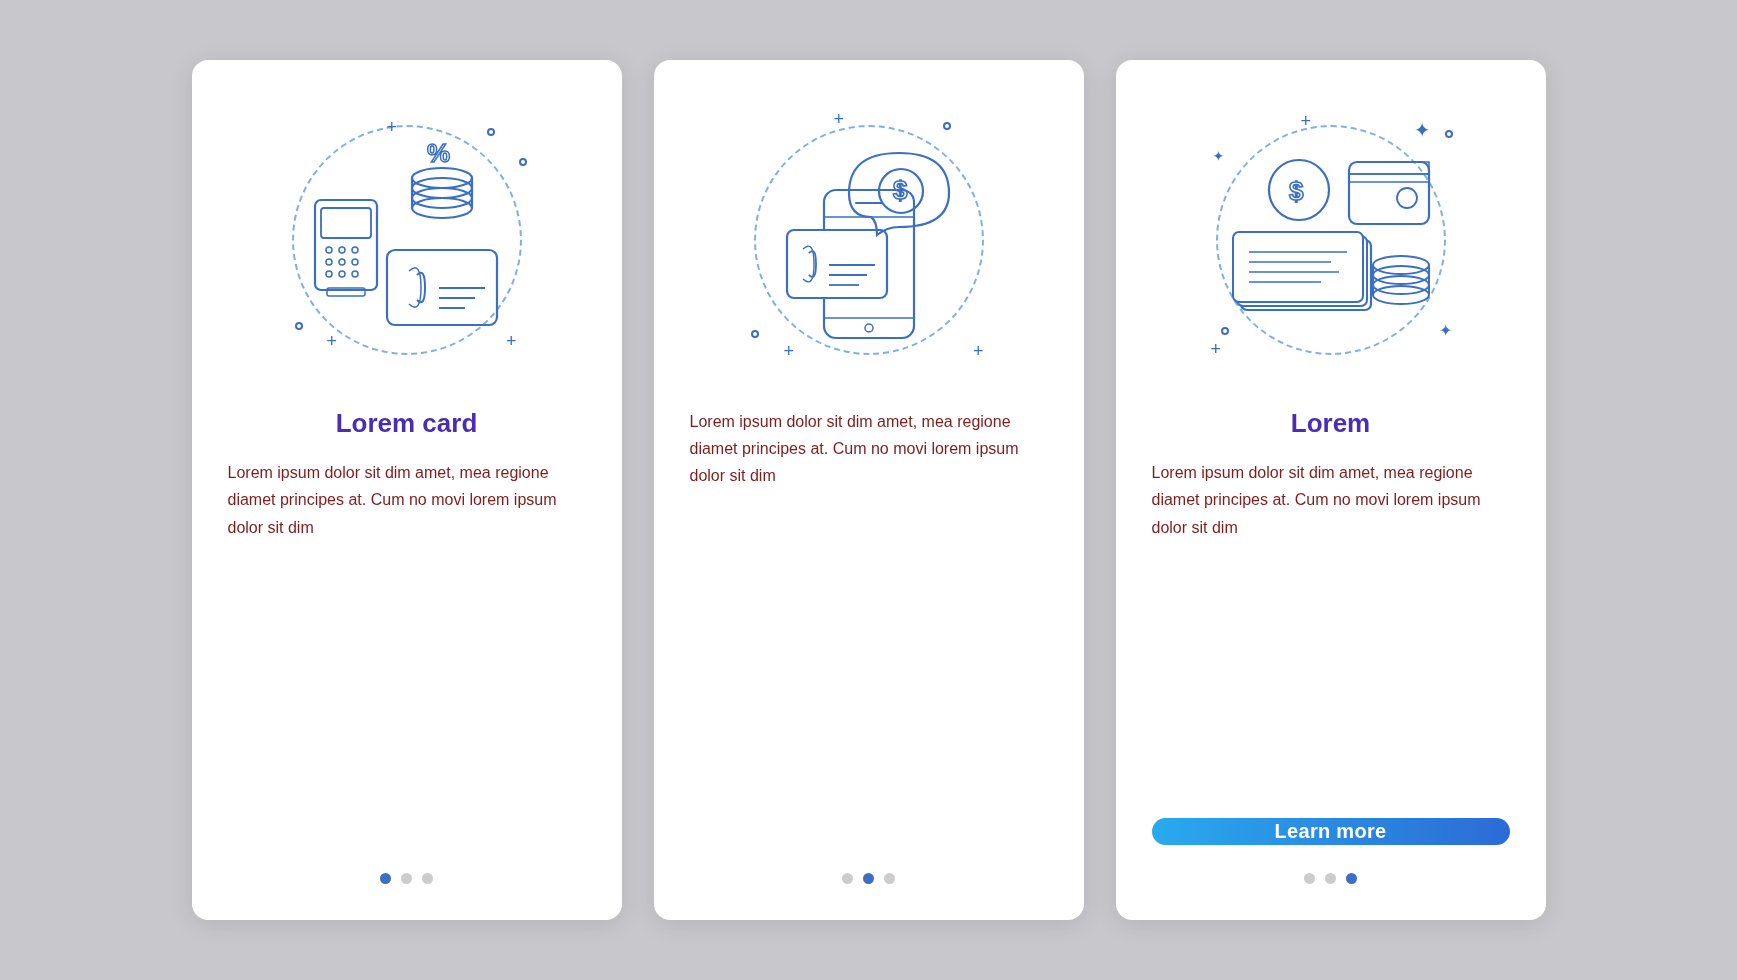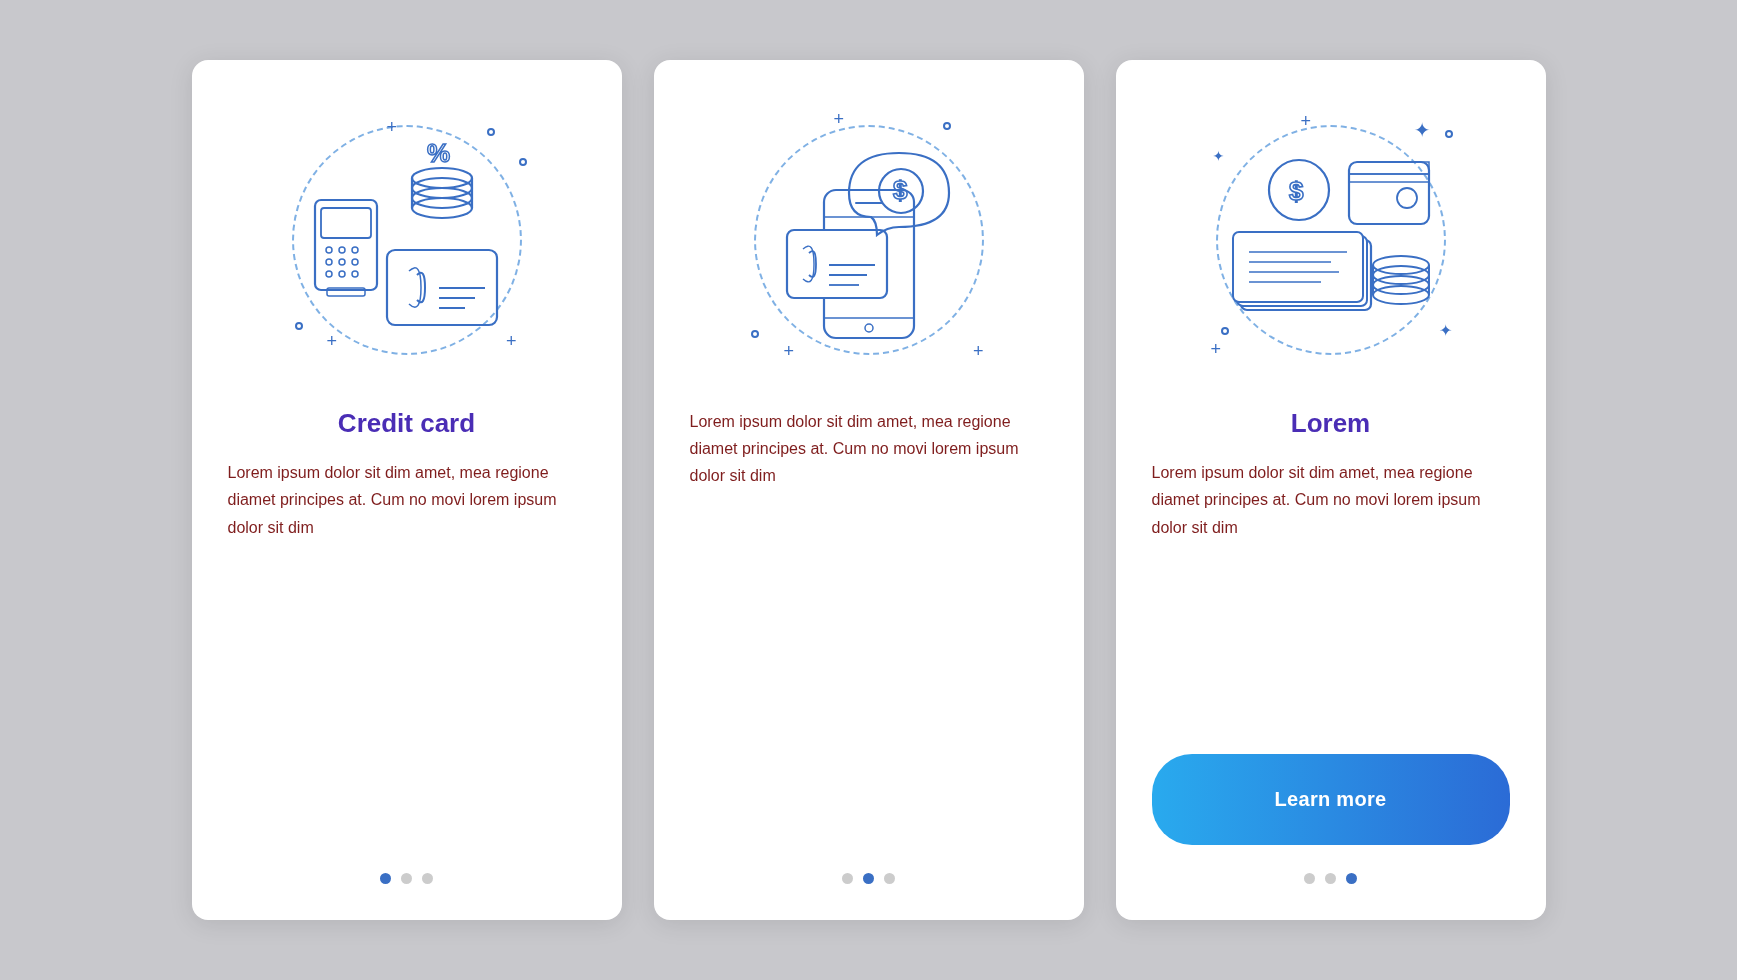--- a/index.html
+++ b/index.html
@@ -118,21 +118,21 @@
     }
 
     .learn-more-btn {
       display: block;
       background: linear-gradient(90deg, #29aaee, #2b6bd6);
       color: #fff;
       font-size: 20px;
       font-weight: 600;
       border: none;
       border-radius: 40px;
-      padding: 34px 0;
+      padding: 2px 0;
       width: 100%;
       text-align: center;
       cursor: pointer;
       margin-top: 12px;
       letter-spacing: 0.3px;
     }
 
     
     .sparkle {
       position: absolute;
@@ -186,21 +186,21 @@
 
         <path d="M130 135 Q138 127 138 147.5 Q138 168 130 160" fill="none" stroke="#3a6fc4" stroke-width="2"></path>
         <path d="M122 131 Q134 120 134 147.5 Q134 175 122 164" fill="none" stroke="#3a6fc4" stroke-width="1.5"></path>
 
         <line x1="152" y1="148" x2="198" y2="148" stroke="#3a6fc4" stroke-width="2"></line>
         <line x1="152" y1="158" x2="188" y2="158" stroke="#3a6fc4" stroke-width="2"></line>
         <line x1="152" y1="168" x2="178" y2="168" stroke="#3a6fc4" stroke-width="2"></line>
       </svg>
     </div>
 
-    <h2 class="card-title">Credit card</h2>
+    <h2 class="card-title">Lorem card</h2>
     <p class="card-body">Lorem ipsum dolor sit dim amet, mea regione diamet principes at. Cum no movi lorem ipsum dolor sit dim</p>
 
     <div class="dots-row">
       <div class="dot active"></div>
       <div class="dot"></div>
       <div class="dot"></div>
     </div>
   </div>
 
   <div class="card">

